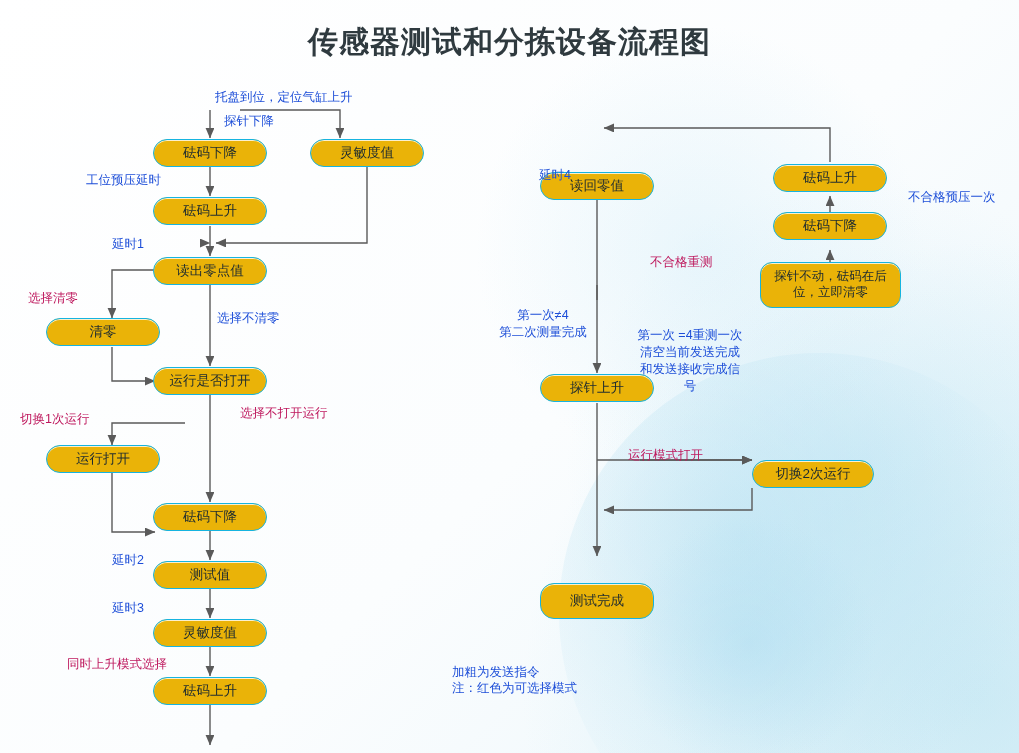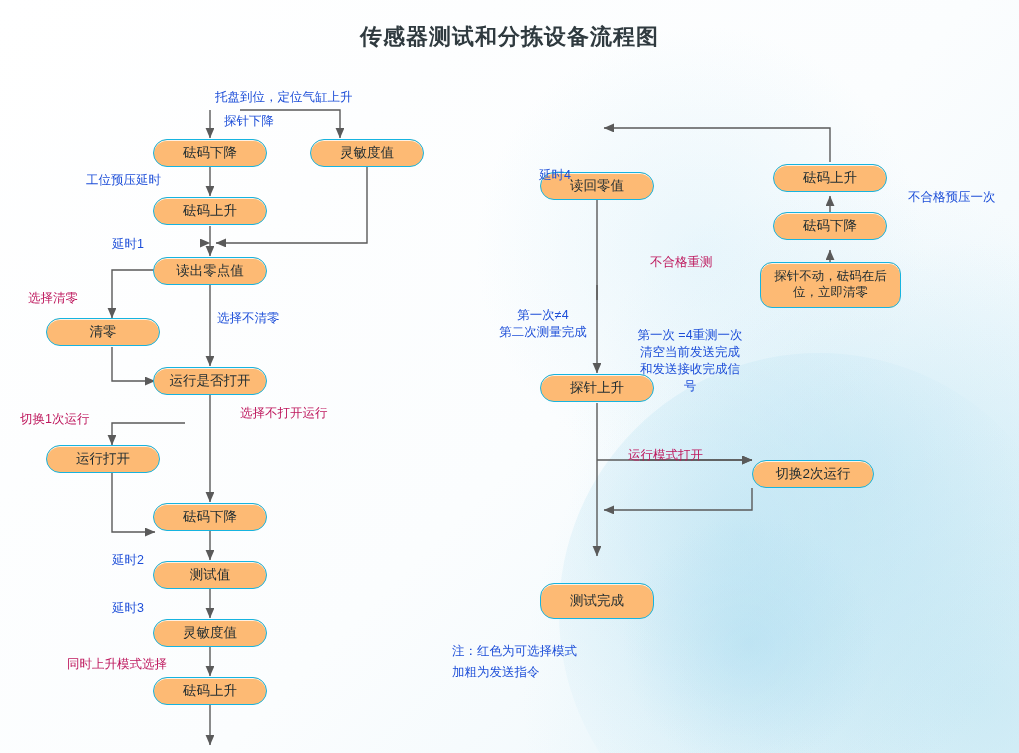--- a/index.html
+++ b/index.html
@@ -19,25 +19,25 @@
     pointer-events:none;
   }
   .bg-swirl2{
     position:absolute;right:120px;bottom:-40px;width:300px;height:300px;
     border-radius:50%;
     background:radial-gradient(circle at 50% 50%, rgba(160,215,238,0.35), rgba(160,215,238,0) 60%);
     pointer-events:none;
   }
   #title{
     position:absolute;left:0;top:22px;width:1019px;text-align:center;
-    font-size:22px;color:#2f3a3f;font-weight:bold;letter-spacing:1px;
+    font-size:30px;color:#2f3a3f;font-weight:bold;letter-spacing:1px;
   }
   .node{
     position:absolute;box-sizing:border-box;
-    background:#fdba74;
+    background:#eab308;
     border:1.5px solid #16b4e0;
     border-radius:14px;
     color:#1c2a30;font-size:13.5px;
     display:flex;align-items:center;justify-content:center;
     text-align:center;line-height:1.25;
     box-shadow:0 1px 0 rgba(255,255,255,0.8) inset;
   }
   .node.multiline{border-radius:12px;padding:11px 6px;font-size:12.5px;}
   .lbl{
     position:absolute;font-size:12.5px;color:#1d4ed8;line-height:1.35;white-space:pre-line;
@@ -181,14 +181,14 @@
 <div class="lbl" style="left:908px;top:189px;">不合格预压一次</div>
 <div class="lbl red" style="left:650px;top:254px;">不合格重测</div>
 <div class="lbl center" style="left:483px;top:307px;width:120px;">第一次≠4
 第二次测量完成</div>
 <div class="lbl center" style="left:617px;top:294px;width:146px;margin-top:33px;">第一次 =4重测一次
 清空当前发送完成
 和发送接收完成信
 号</div>
 <div class="lbl red" style="left:628px;top:447px;">运行模式打开</div>
 
-<div class="lbl" style="left:452px;top:644px;font-family:Liberation Mono, monospace;">注：红色为可选择模式</div>
+<div class="lbl" style="left:452px;top:680px;">注：红色为可选择模式</div>
 <div class="lbl" style="left:452px;top:664px;">加粗为发送指令</div>
 
 </body></html>

